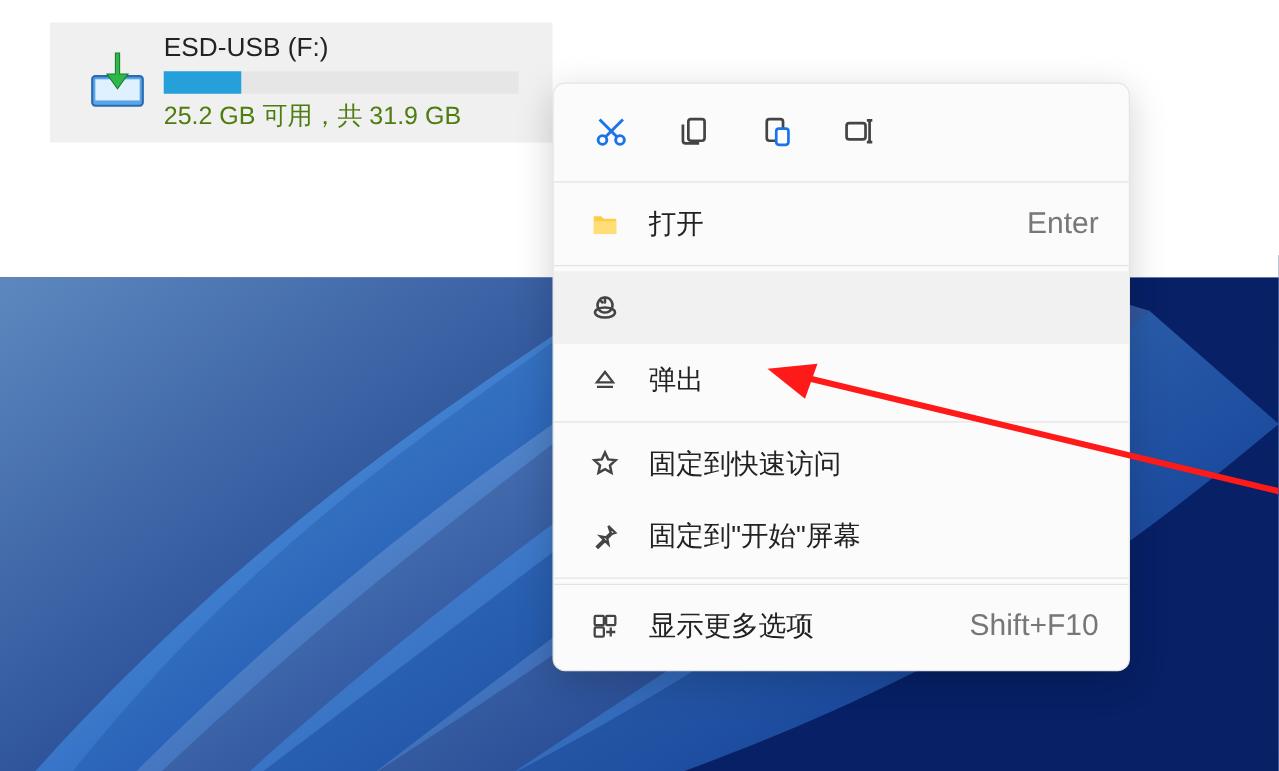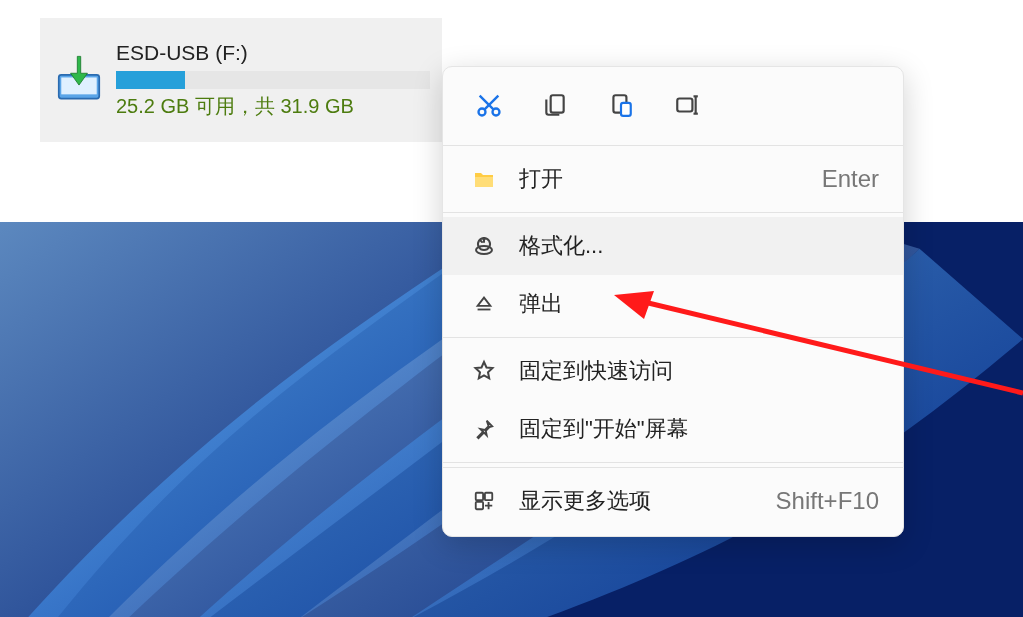--- a/index.html
+++ b/index.html
@@ -5,25 +5,25 @@
     * { margin: 0; padding: 0; box-sizing: border-box; }
     html, body { width: 1023px; height: 617px; overflow: hidden; font-family: "Segoe UI", "Microsoft YaHei", sans-serif; }
     body { position: relative; background: #fff; }
 
     
     .drive-tile {
       position: absolute;
       top: 18px;
       left: 40px;
       width: 402px;
-      height: 124px;
+      height: 96px;
       background: #f0f0f0;
       display: flex;
       align-items: center;
-      padding: 10px 12px;
+      padding: 10px 27px;
     }
     .drive-icon {
       width: 54px;
       height: 54px;
       display: flex;
       align-items: center;
       justify-content: center;
       margin-right: 10px;
     }
     .drive-icon svg { width: 54px; height: 54px; }
@@ -202,21 +202,20 @@
 
   <div class="cm-sep"></div>
 
   <div class="cm-item highlight">
     <div class="cm-icon">
       <svg width="24" height="24" viewBox="0 0 24 24" fill="none" stroke="#444" stroke-width="2">
         <ellipse cx="12" cy="16" rx="8" ry="4"></ellipse>
         <path d="M12 4 a 6 6 0 1 0 0.01 0 M12 4 v4 M8 6 l2 2" stroke-linecap="round"></path>
       </svg>
     </div>
-    <div class="cm-label">格式化...</div>
   </div>
 
   <div class="cm-item">
     <div class="cm-icon">
       <svg width="22" height="22" viewBox="0 0 24 24" fill="none" stroke="#444" stroke-width="2">
         <path d="M5 14 L12 5 L19 14 Z"></path>
         <line x1="5" y1="18" x2="19" y2="18"></line>
       </svg>
     </div>
     <div class="cm-label">弹出</div>

